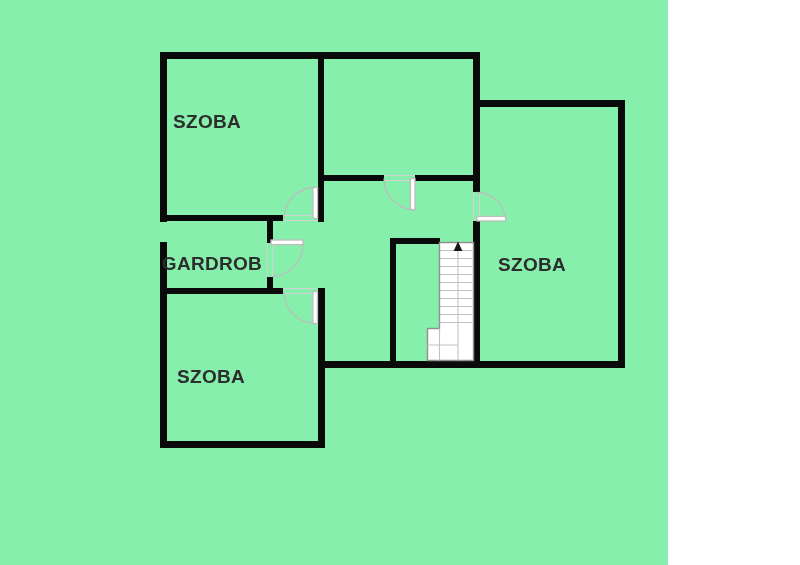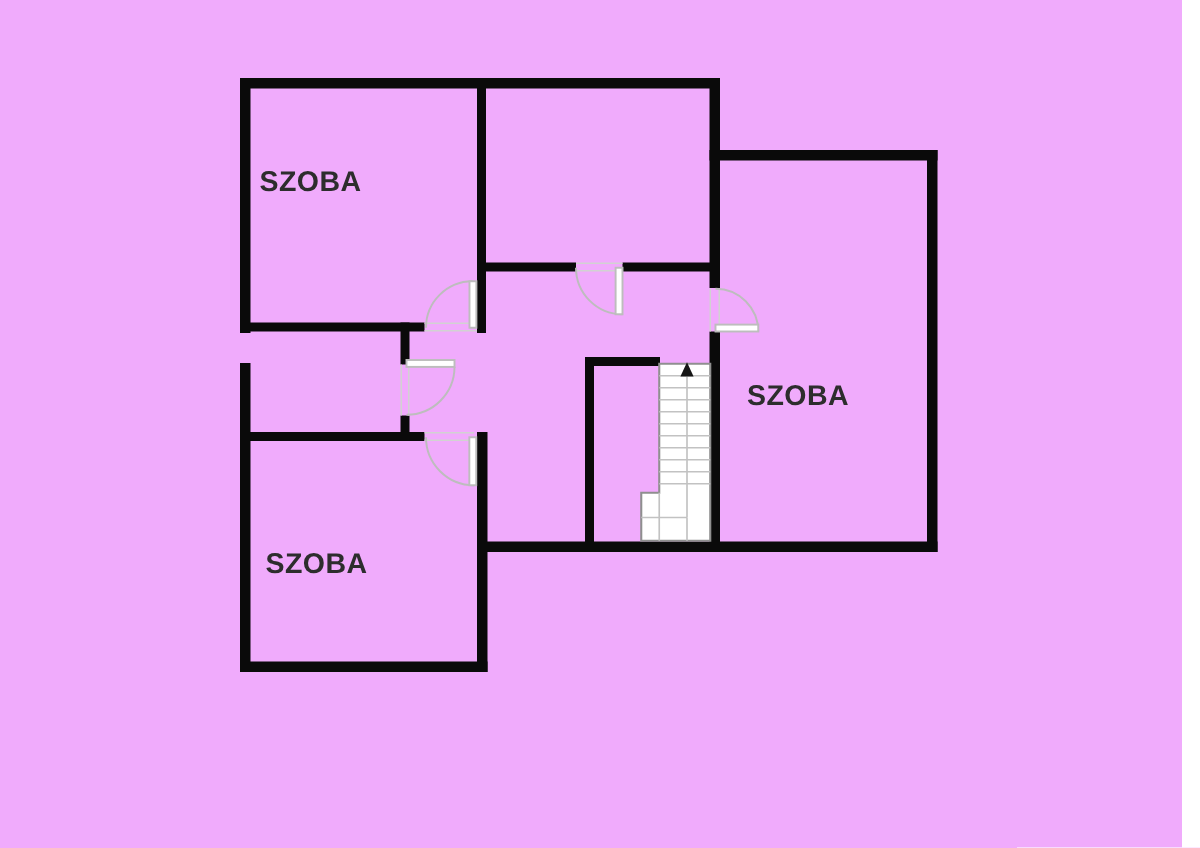--- a/index.html
+++ b/index.html
@@ -3,23 +3,23 @@
 <meta charset="utf-8">
 <style>
   html, body {
     margin: 0;
     padding: 0;
     background: #ffffff;
     font-family: "Liberation Sans", "DejaVu Sans", sans-serif;
   }
   .canvas {
     position: relative;
-    width: 788px;
+    width: 668px;
     height: 565px;
-    background: #f0abfc;
+    background: #86efac;
     overflow: hidden;
   }
   .plan-svg {
     position: absolute;
     left: 0;
     top: 0;
   }
   .room-label {
     position: absolute;
     transform: translate(-50%, -50%);
@@ -104,16 +104,17 @@
     <g>
       <path d="M439.5,242.5 H473.5 V360.5 H427.5 V328.5 H439.5 Z" fill="#ffffff" stroke="#8f8f8f" stroke-width="1.4"></path>
       <path stroke="#c2c2c2" stroke-width="1.1" fill="none" d="M439.5,250.5 H473.5 M439.5,258.5 H473.5 M439.5,266.5 H473.5 M439.5,274.5 H473.5 M439.5,282.5 H473.5 M439.5,290.5 H473.5 M439.5,298.5 H473.5 M439.5,306.5 H473.5 M439.5,314.5 H473.5 M439.5,322.5 H473.5"></path>
       <path stroke="#c2c2c2" stroke-width="1.1" fill="none" d="M439.5,328.5 V360.5 M427.5,345 H458 M458,345 V360.5"></path>
       <path stroke="#c2c2c2" stroke-width="1.1" fill="none" d="M458,251 V345"></path>
       <polygon points="458,241.5 453.6,251 462.4,251" fill="#161616"></polygon>
     </g>
   </svg>
 
   <div class="room-label" style="left:207px; top:122px;">SZOBA</div>
+  <div class="room-label" style="left:212px; top:264px;">GARDROB</div>
   <div class="room-label" style="left:211px; top:377px;">SZOBA</div>
   <div class="room-label" style="left:532px; top:265px;">SZOBA</div>
 
 </div>
 
 </body></html>

